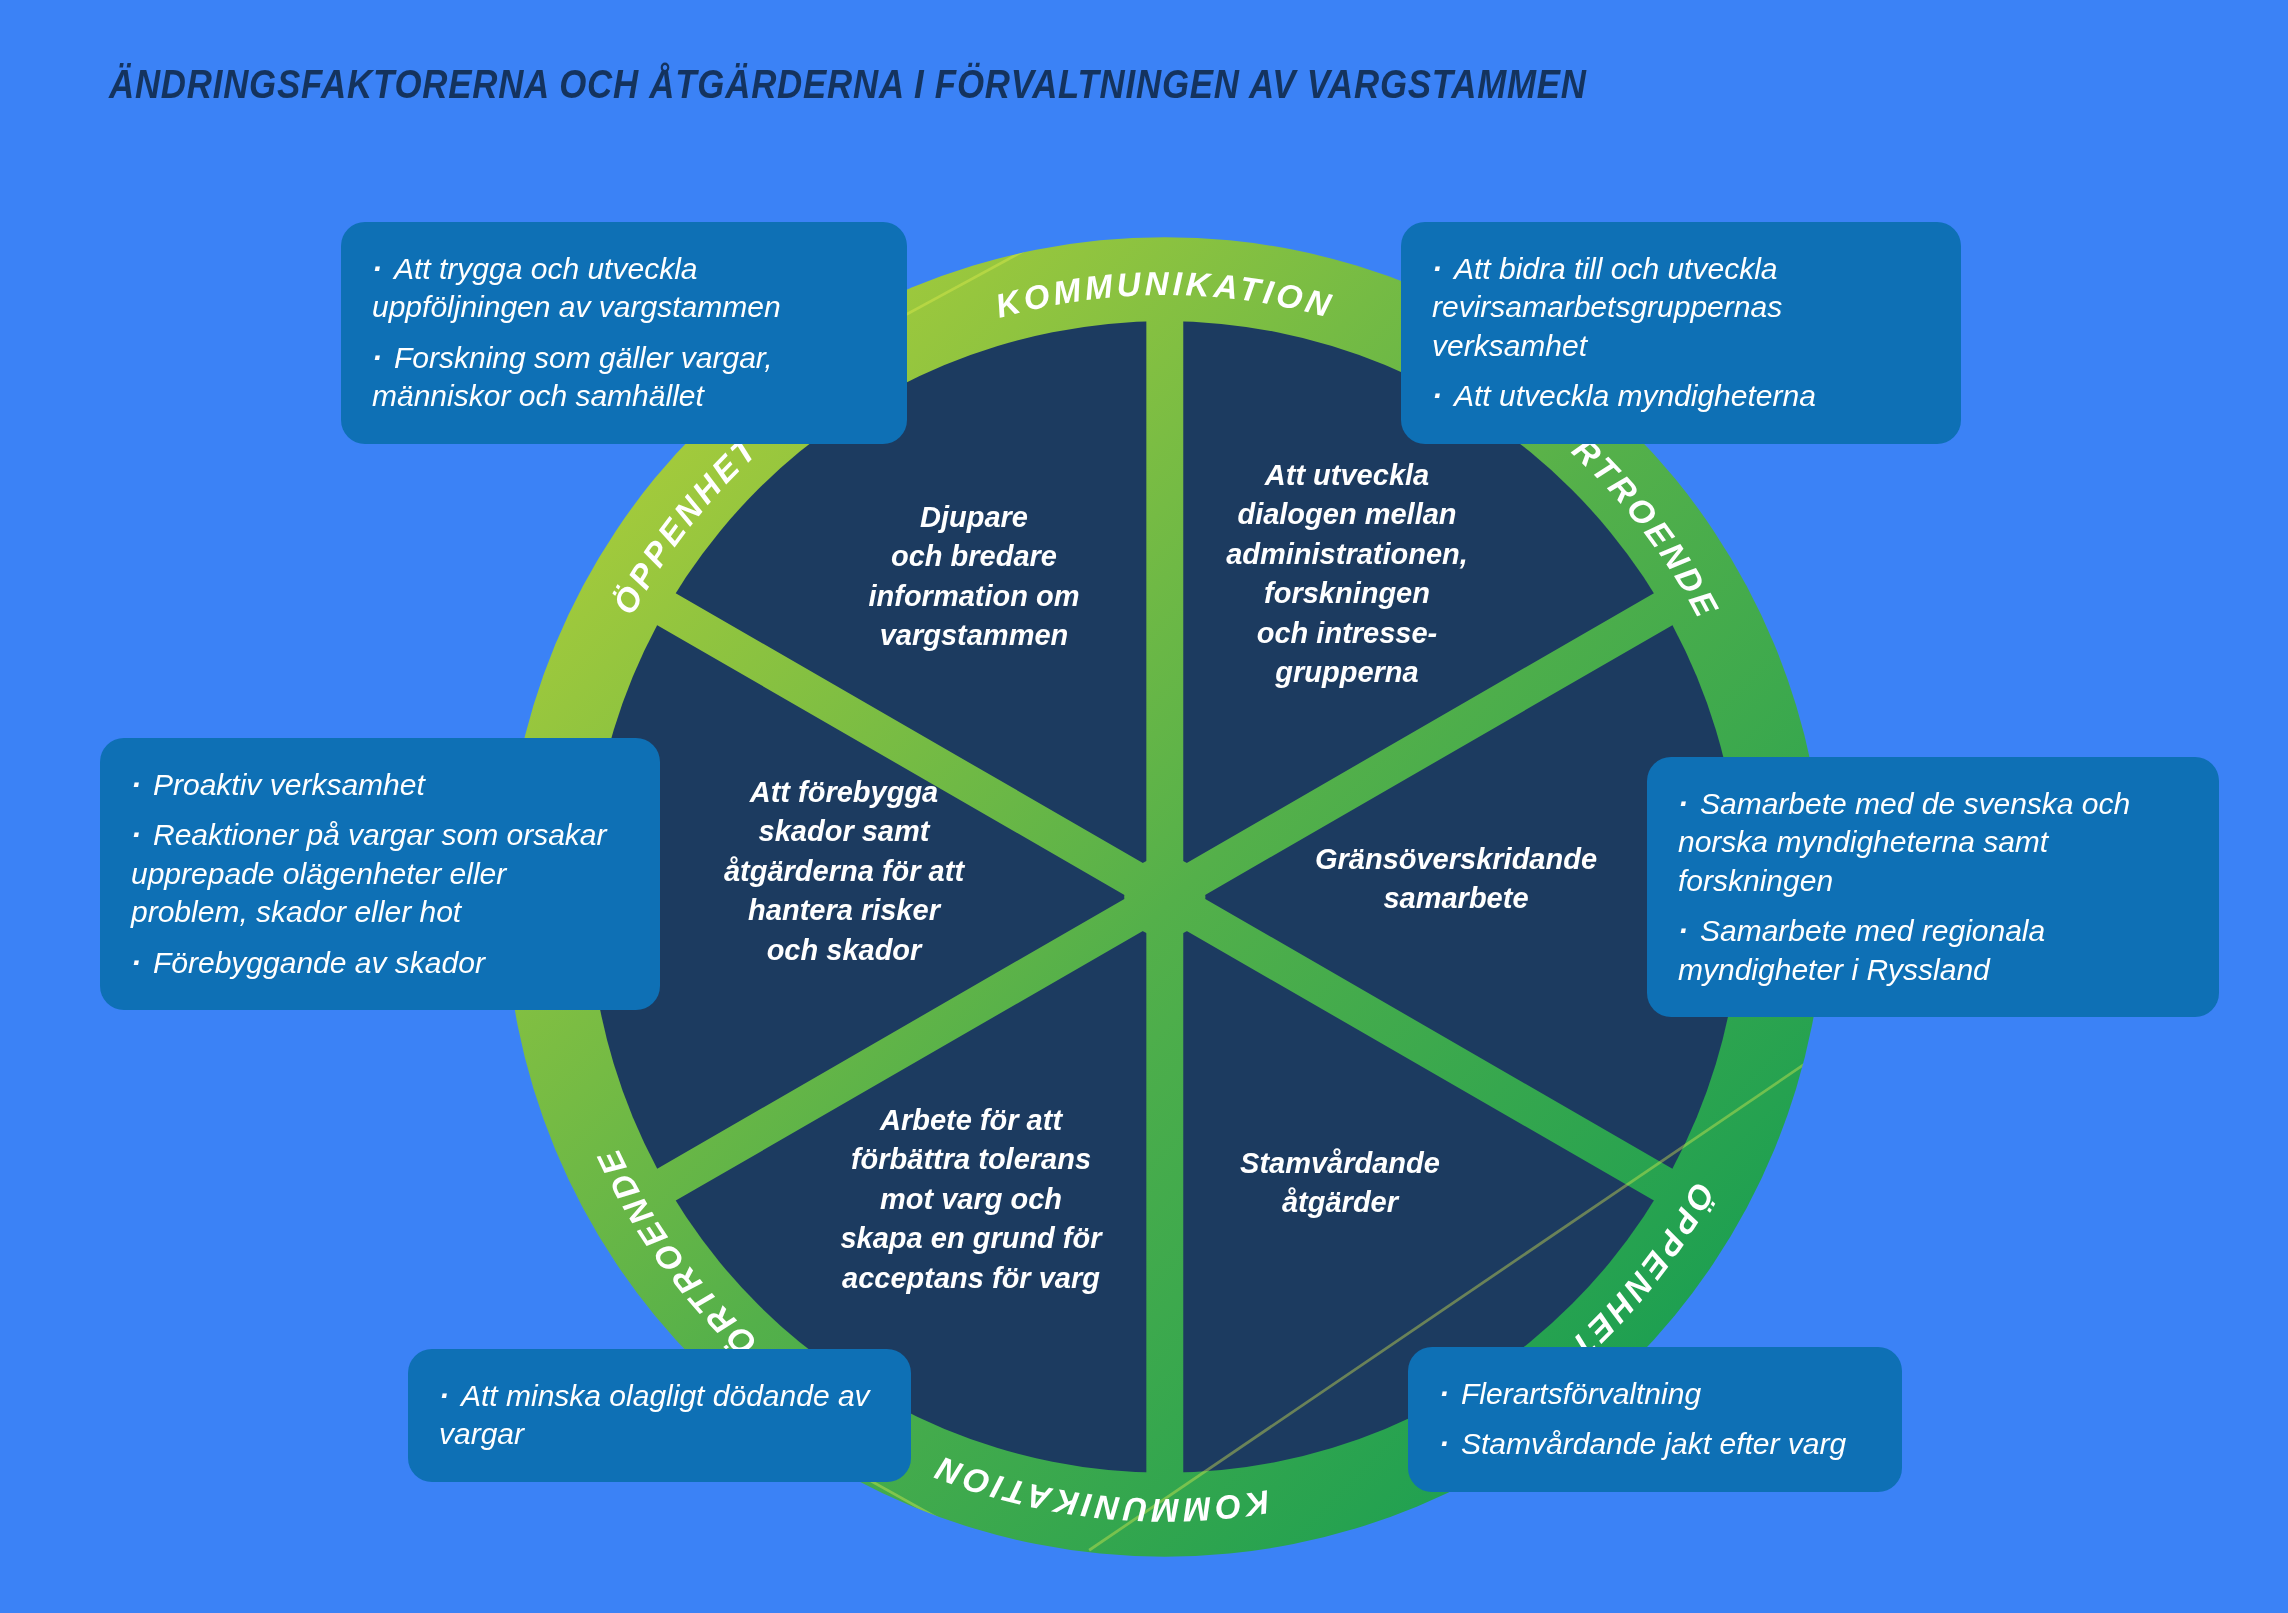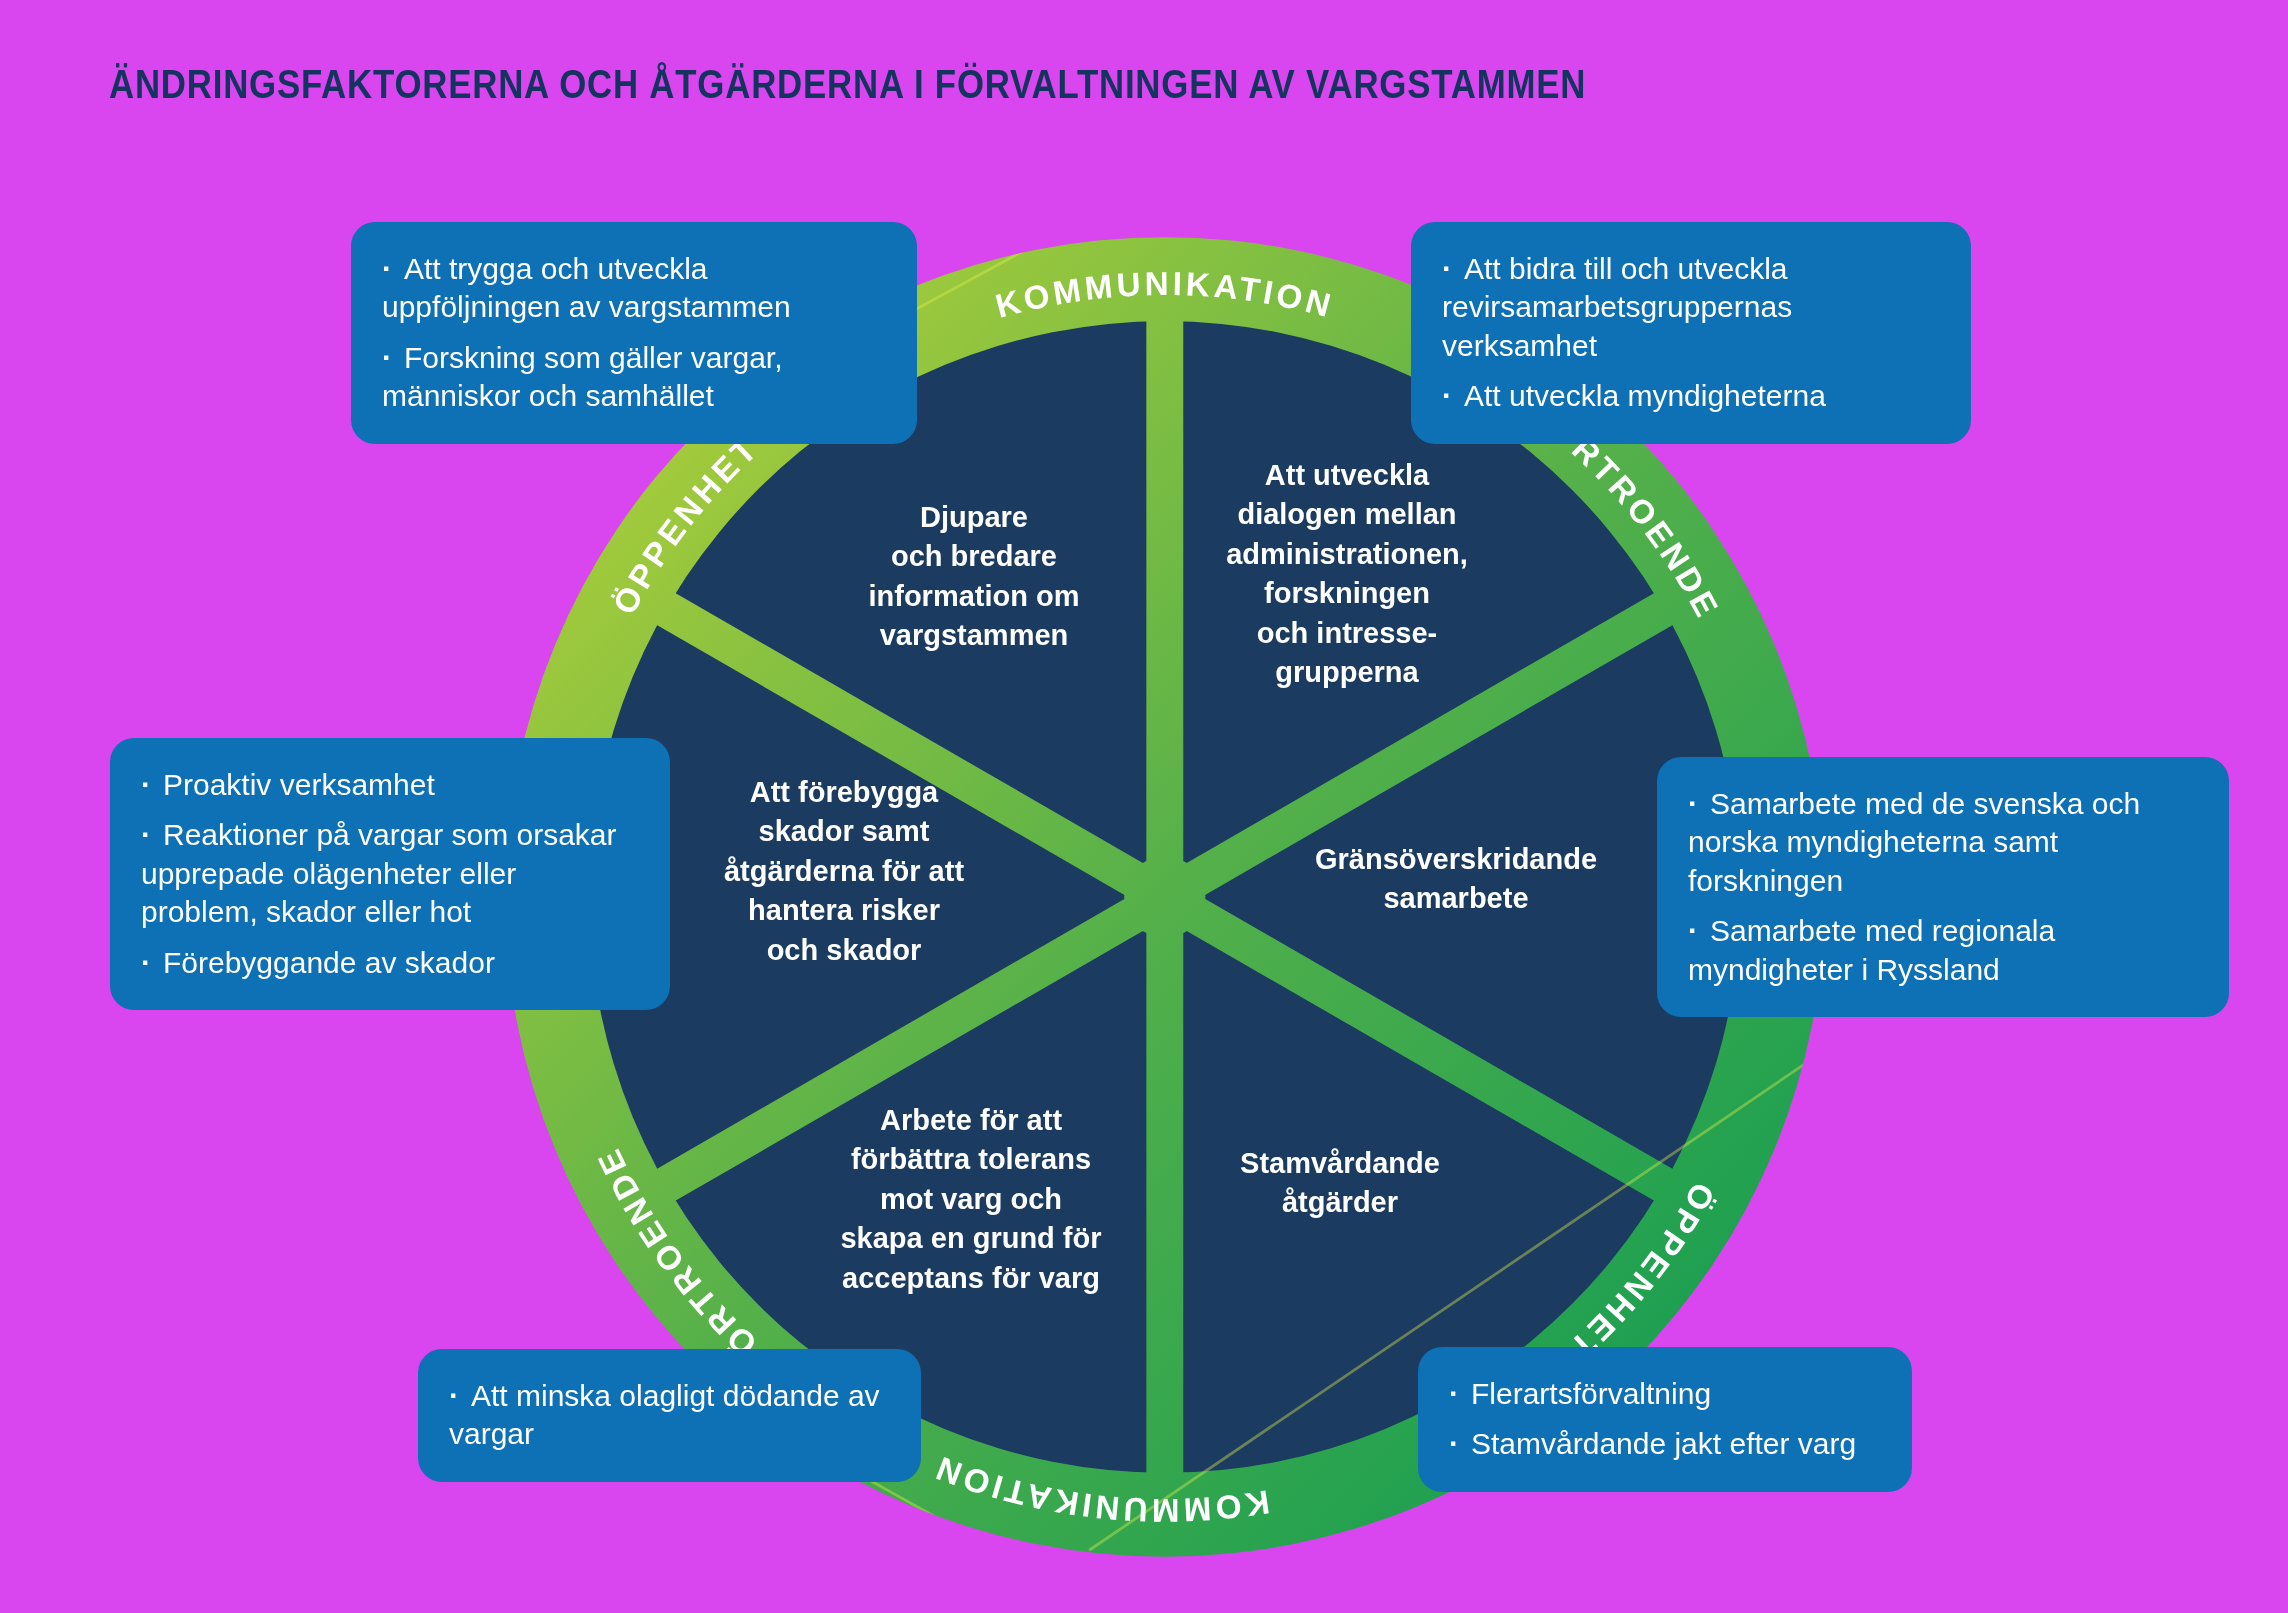--- a/index.html
+++ b/index.html
@@ -1,22 +1,23 @@
 <!DOCTYPE html>
 <html style="font-size:14.8px"><head>
 <meta charset="utf-8">
 <style>
   html, body { margin: 0; padding: 0; background: #ffffff; }
   #canvas {
     position: relative;
     width: 2289px;
     height: 1613px;
-    background: #d946ef;
+    background: #3b82f6;
     font-family: "Liberation Sans", sans-serif;
     overflow: hidden;
+    font-style: italic;
   }
   .page-title {
     position: absolute;
     left: 109px;
     top: 61px;
     margin: 0;
     font-size: 41px;
     font-weight: 800;
     letter-spacing: 0.9px;
     color: #14335e;
@@ -43,21 +44,20 @@
   .seg-5 { left: 844px;  top: 872px; }
   .callout {
     position: absolute;
     background: #0e70b5;
     border-radius: 24px;
     padding: 28px 31px;
     color: #ffffff;
     font-size: 30px;
     line-height: 1.28;
     box-sizing: border-box;
-    margin-left: 10px;
   }
   .callout .item { margin-top: 12px; }
   .callout .item:first-child { margin-top: 0; }
   .callout .item::before {
     content: "\00B7";
     font-weight: 700;
     margin-right: 12px;
   }
   .callout-tl { left: 341px;  top: 222px;  width: 566px; }
   .callout-tr { left: 1401px; top: 222px;  width: 560px; }

